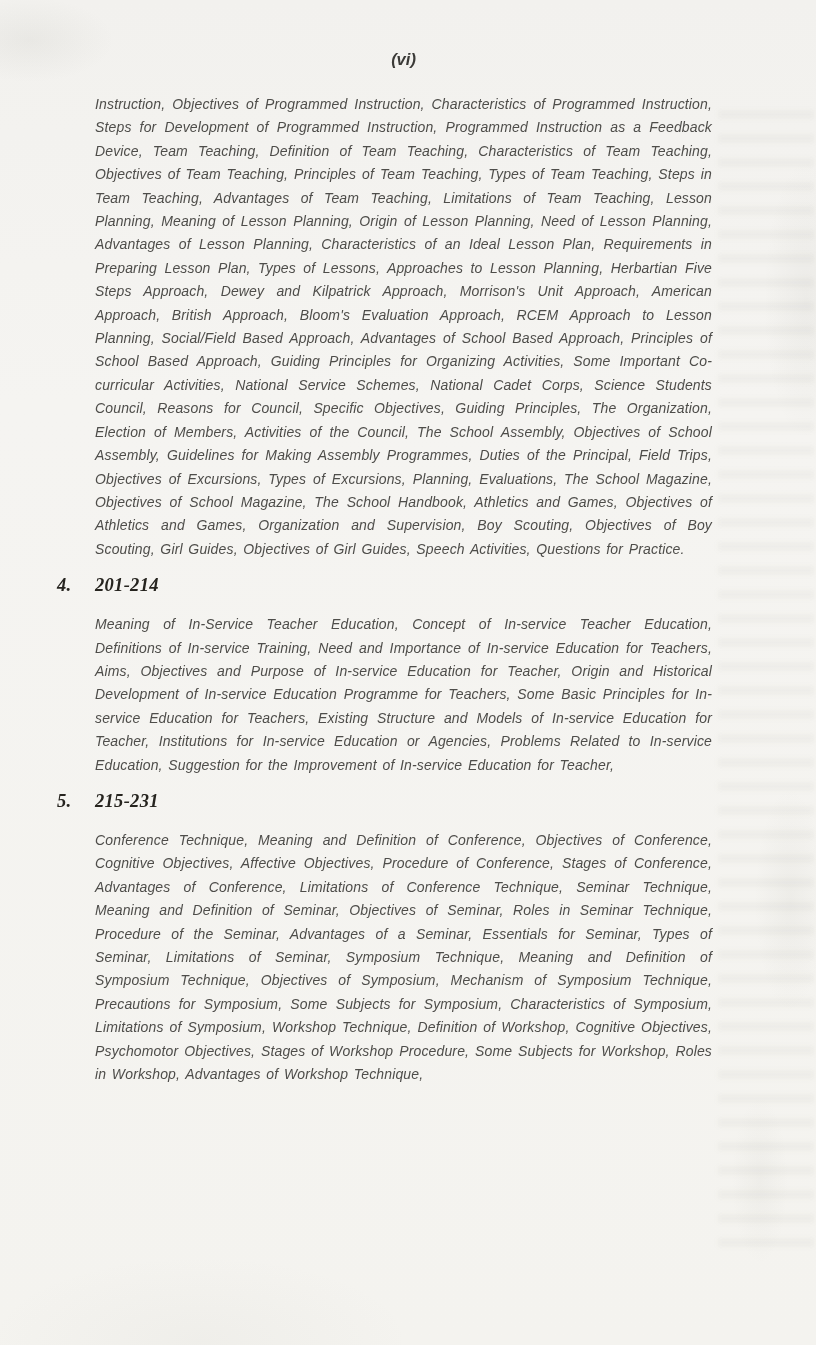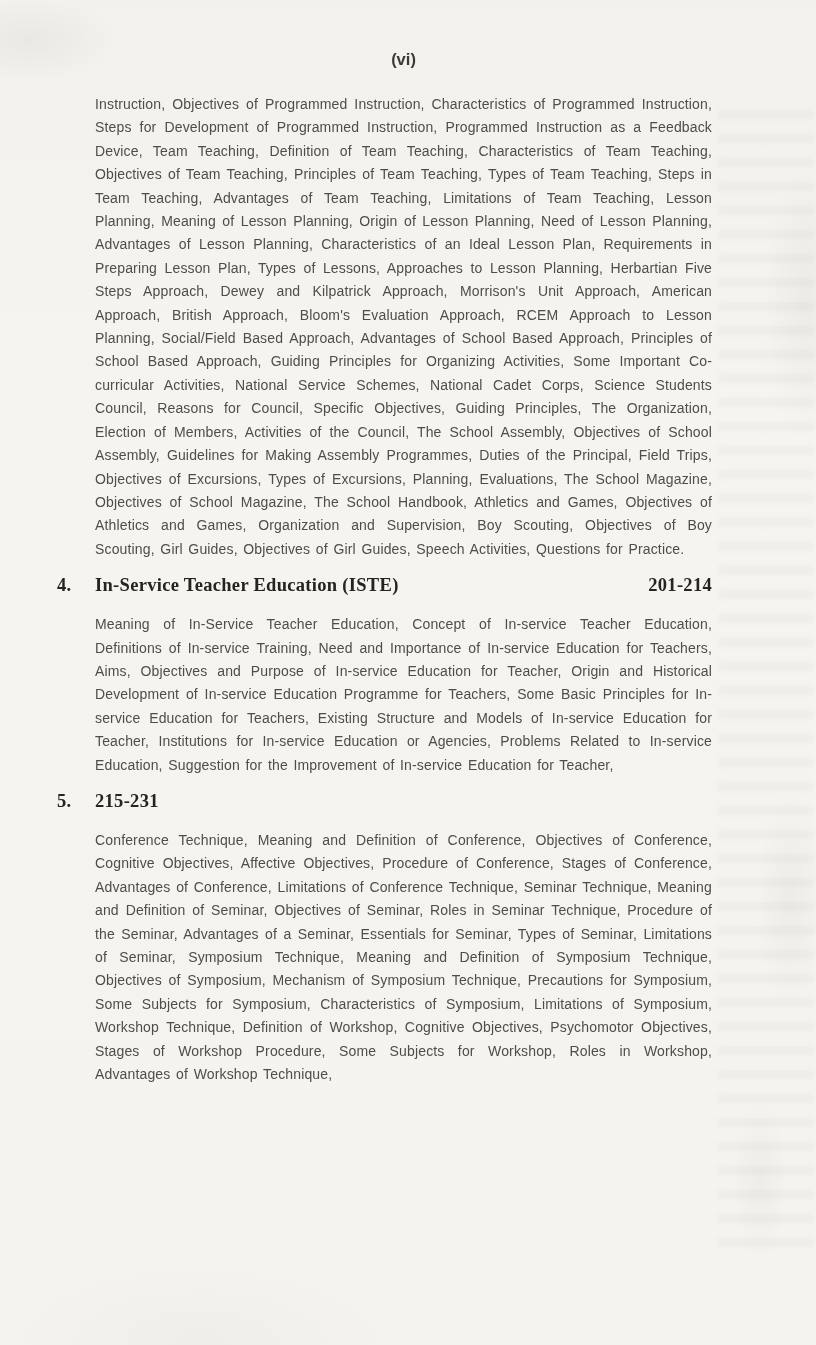--- a/index.html
+++ b/index.html
@@ -17,20 +17,21 @@
     background-color: #f4f3f0;
     background-image:
       radial-gradient(ellipse 120px 60px at 30px 40px, rgba(150,150,140,0.10), rgba(150,150,140,0) 70%),
       radial-gradient(ellipse 60px 200px at 806px 300px, rgba(140,140,130,0.08), rgba(140,140,130,0) 70%),
       radial-gradient(ellipse 50px 160px at 790px 900px, rgba(140,140,130,0.07), rgba(140,140,130,0) 70%),
       radial-gradient(ellipse 40px 120px at 760px 1180px, rgba(140,140,130,0.06), rgba(140,140,130,0) 70%),
       radial-gradient(ellipse 300px 120px at 200px 1340px, rgba(150,150,140,0.05), rgba(150,150,140,0) 70%),
       linear-gradient(180deg, #f2f1ee 0%, #f5f4f1 30%, #f4f3ef 100%);
     overflow: hidden;
     font-family: "Liberation Sans", "DejaVu Sans", sans-serif;
+    font-style: italic;
   }
   .page-num {
     text-align: center;
     font-weight: 700;
     font-size: 16.5px;
     color: #3b3a37;
     margin-bottom: 24px;
   }
   .body-text {
     margin: 0 0 14px 0;
@@ -86,21 +87,20 @@
 
   <div class="bleed"></div>
 
   <div class="page-num">(vi)</div>
 
   <p class="body-text">Instruction, Objectives of Programmed Instruction, Characteristics of Programmed Instruction, Steps for Development of Programmed Instruction, Programmed Instruction as a Feedback Device, Team Teaching, Definition of Team Teaching, Characteristics of Team Teaching, Objectives of Team Teaching, Principles of Team Teaching, Types of Team Teaching, Steps in Team Teaching, Advantages of Team Teaching, Limitations of Team Teaching, Lesson Planning, Meaning of Lesson Planning, Origin of Lesson Planning, Need of Lesson Planning, Advantages of Lesson Planning, Characteristics of an Ideal Lesson Plan, Requirements in Preparing Lesson Plan, Types of Lessons, Approaches to Lesson Planning, Herbartian Five Steps Approach, Dewey and Kilpatrick Approach, Morrison's Unit Approach, American Approach, British Approach, Bloom's Evaluation Approach, RCEM Approach to Lesson Planning, Social/Field Based Approach, Advantages of School Based Approach, Principles of School Based Approach, Guiding Principles for Organizing Activities, Some Important Co-curricular Activities, National Service Schemes, National Cadet Corps, Science Students Council, Reasons for Council, Specific Objectives, Guiding Principles, The Organization, Election of Members, Activities of the Council, The School Assembly, Objectives of School Assembly, Guidelines for Making Assembly Programmes, Duties of the Principal, Field Trips, Objectives of Excursions, Types of Excursions, Planning, Evaluations, The School Magazine, Objectives of School Magazine, The School Handbook, Athletics and Games, Objectives of Athletics and Games, Organization and Supervision, Boy Scouting, Objectives of Boy Scouting, Girl Guides, Objectives of Girl Guides, Speech Activities, Questions for Practice.</p>
 
   <div class="entry">
     <div class="entry-head">
       <span class="num">4.</span>
-      <span class="title">In-Service Teacher Education (ISTE)</span>
       <span class="pages">201-214</span>
     </div>
     <p class="body-text">Meaning of In-Service Teacher Education, Concept of In-service Teacher Education, Definitions of In-service Training, Need and Importance of In-service Education for Teachers, Aims, Objectives and Purpose of In-service Education for Teacher, Origin and Historical Development of In-service Education Programme for Teachers, Some Basic Principles for In-service Education for Teachers, Existing Structure and Models of In-service Education for Teacher, Institutions for In-service Education or Agencies, Problems Related to In-service Education, Suggestion for the Improvement of In-service Education for Teacher,</p>
   </div>
 
   <div class="entry">
     <div class="entry-head">
       <span class="num">5.</span>
       <span class="pages">215-231</span>
     </div>

